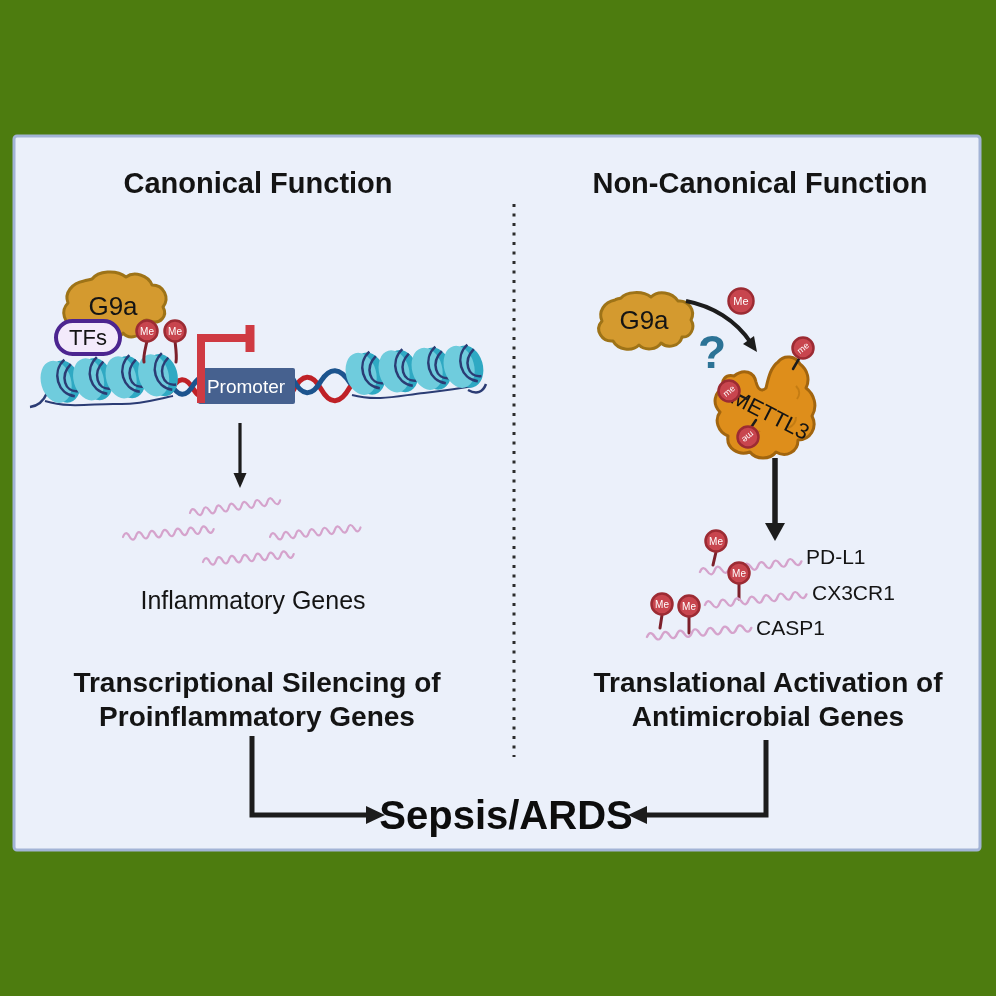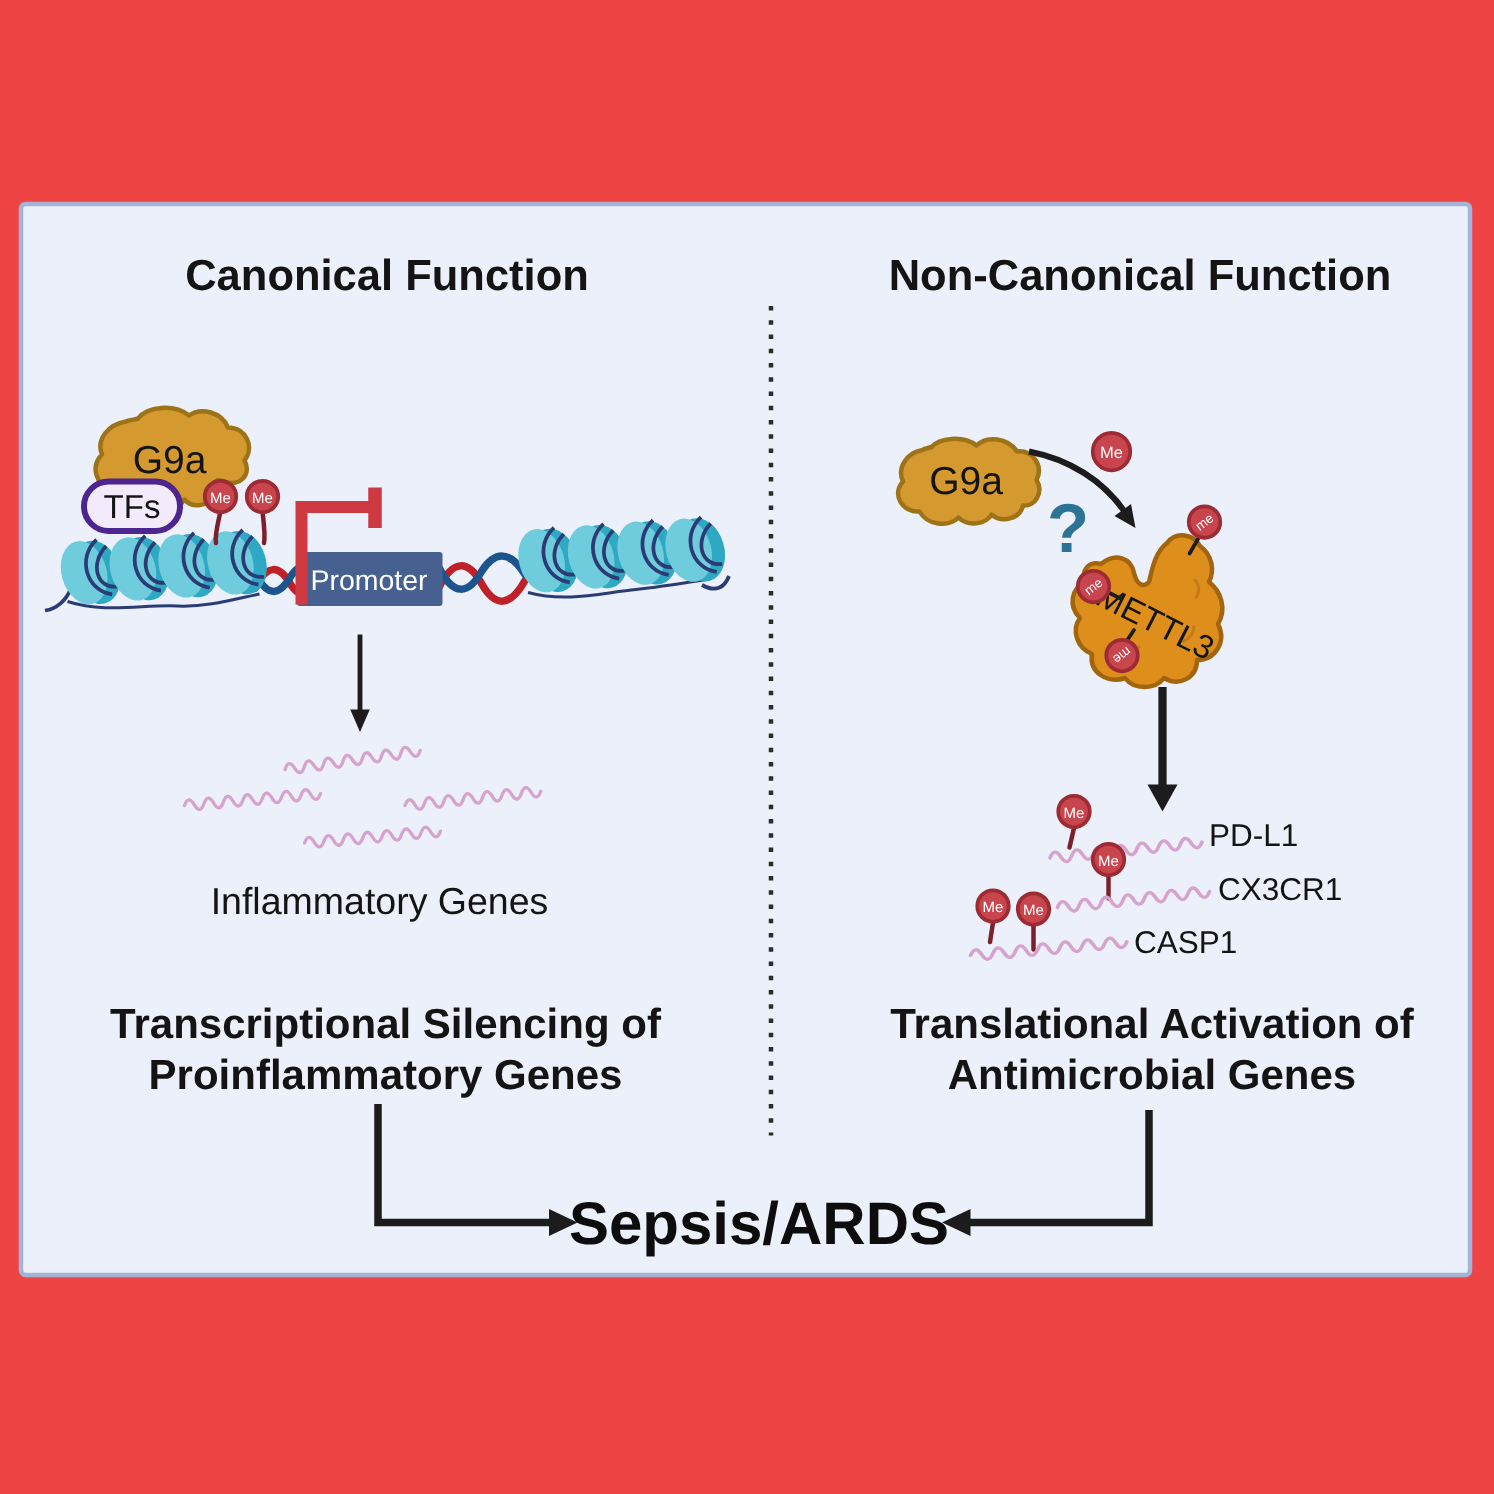--- a/index.html
+++ b/index.html
@@ -1,16 +1,16 @@
 <!DOCTYPE html>
 <html><head>
 <meta charset="utf-8">
 <style>
   html,body{margin:0;padding:0;background:#ffffff;}
-  .stage{position:relative;width:996px;height:996px;background:#ef4444;overflow:hidden;text-decoration:underline;}
+  .stage{position:relative;width:996px;height:996px;background:#4d7c0f;overflow:hidden;text-decoration:underline;}
   svg{position:absolute;left:0;top:0;}
   text{font-family:"Liberation Sans",sans-serif;fill:#141414;}
   .t-title{font-size:29px;font-weight:700;}
   .t-outcome{font-size:28px;font-weight:700;}
   .t-caption{font-size:25px;font-weight:400;}
   .t-gene{font-size:21px;font-weight:400;}
   .t-protein{font-size:26px;font-weight:400;}
   .t-tfs{font-size:22px;font-weight:400;}
   .t-promoter{font-size:19px;font-weight:400;fill:#ffffff;}
   .t-me{font-size:10px;font-weight:400;fill:#ffffff;}

